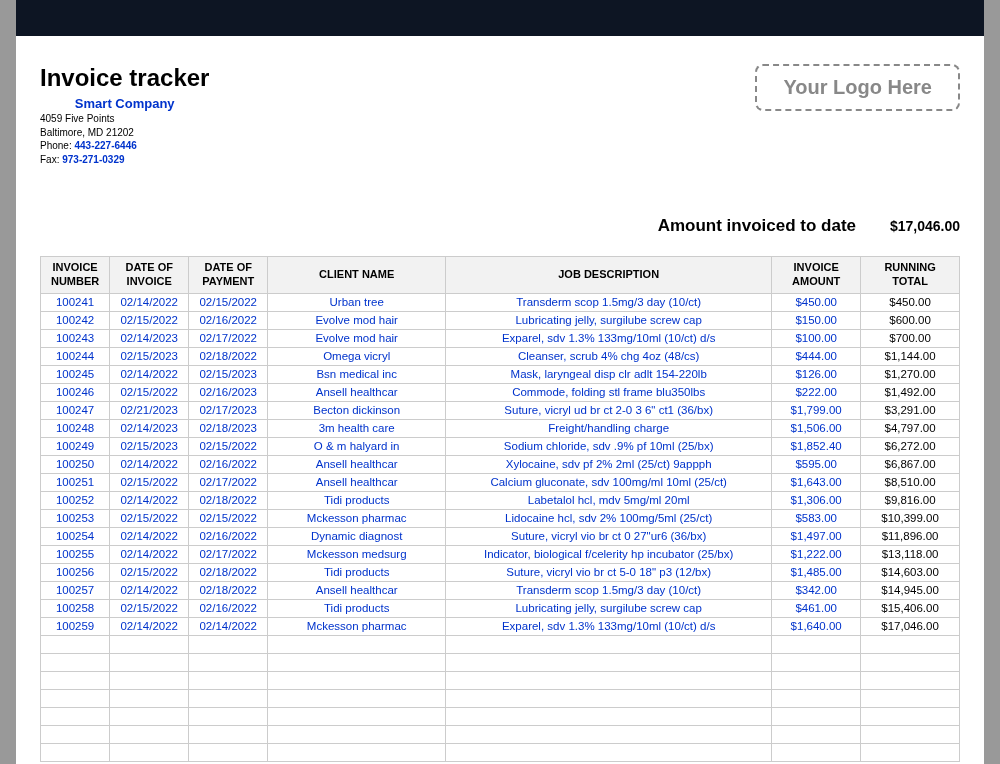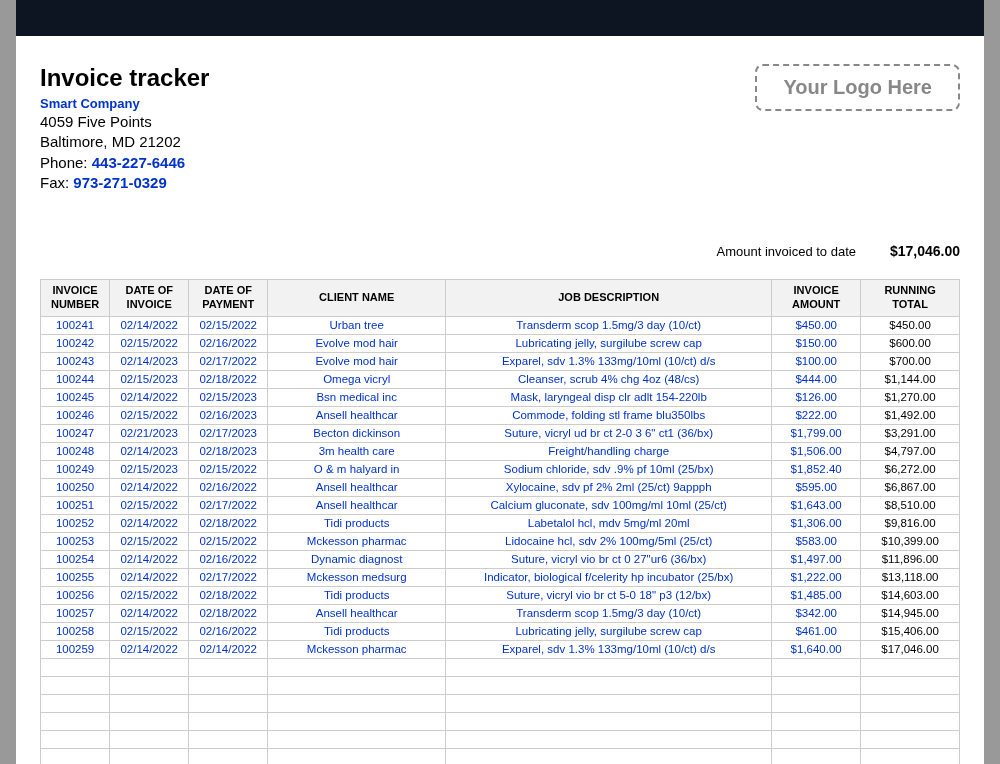--- a/index.html
+++ b/index.html
@@ -32,23 +32,24 @@
       font-size: 24px;
       font-weight: bold;
       color: #000;
       margin-bottom: 4px;
     }
     .company {
       font-size: 13px;
       font-weight: bold;
       color: #0033cc;
       margin-bottom: 1px;
+      text-align: center;
     }
     .addr {
-      font-size: 15px;
+      font-size: 10px;
       color: #000;
       line-height: 1.35;
     }
     .link { color: #0033cc; font-weight: bold; }
     .logo-box {
       border: 2px dashed #888;
       color: #888;
       font-weight: bold;
       font-size: 20px;
       padding: 10px 26px;
@@ -57,22 +58,22 @@
     }
     .amount-row {
       display: flex;
       justify-content: flex-end;
       align-items: baseline;
       gap: 24px;
       margin-top: 50px;
       margin-bottom: 20px;
     }
     .amount-label {
-      font-size: 13px;
-      font-weight: normal;
+      font-size: 17px;
+      font-weight: bold;
     }
     .amount-val {
       font-size: 14px;
       font-weight: bold;
       min-width: 80px;
       text-align: right;
     }
 
     table.grid {
       width: 100%;

